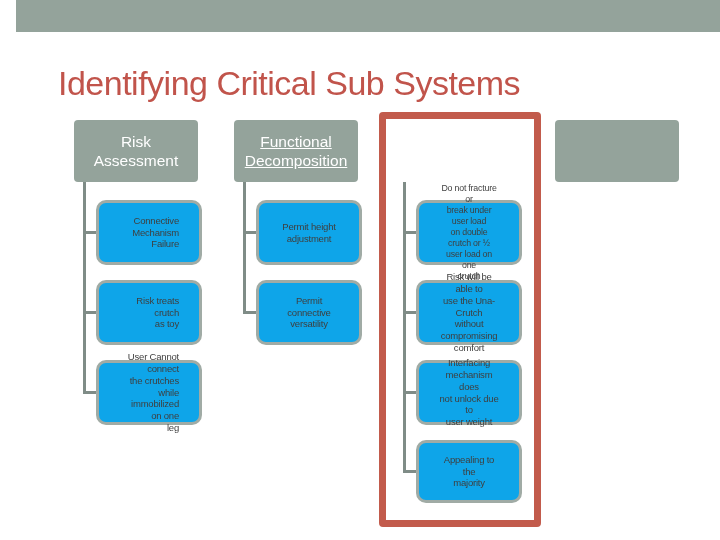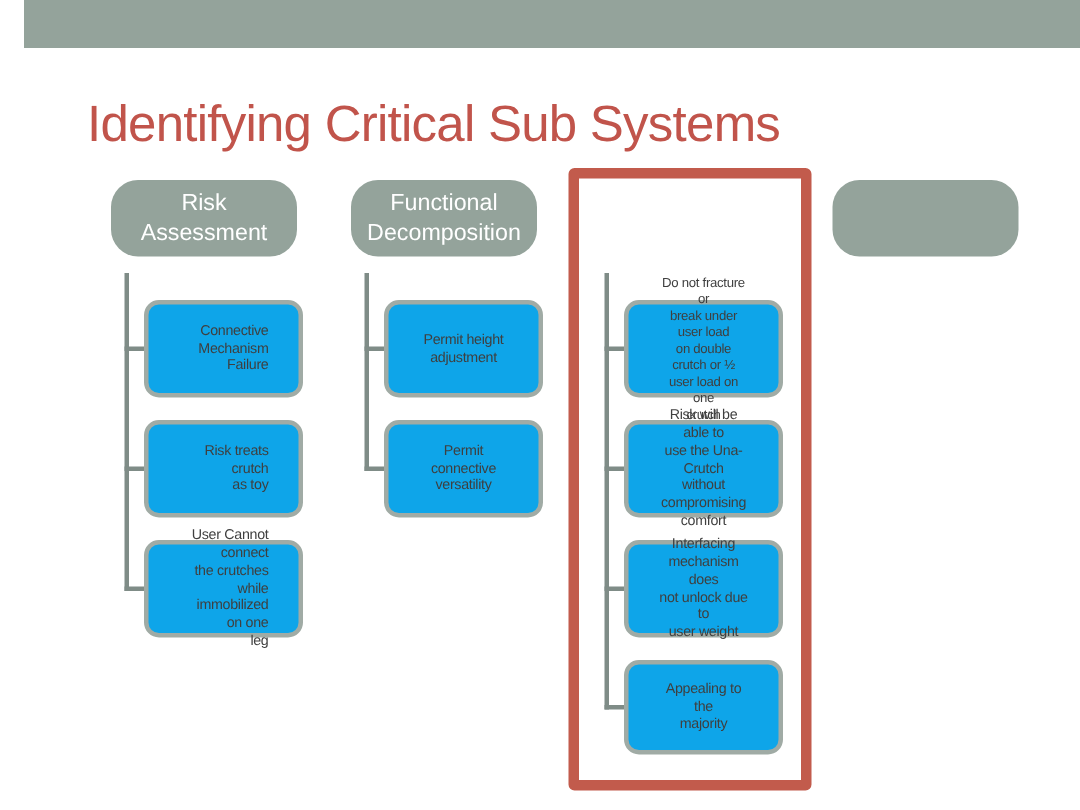--- a/index.html
+++ b/index.html
@@ -36,35 +36,35 @@
     left: 363px; top: 112px;
     width: 162px; height: 415px;
     box-sizing: border-box;
     border: 7px solid #c25b4c;
     border-radius: 4px;
     background: transparent;
   }
   .hdr {
     position: absolute;
     top: 120px;
-    width: 124px; height: 51px;
+    width: 124px; height: 62px;
     box-sizing: border-box;
     background: #94a39b;
     color: #ffffff;
-    border-radius: 18px;
+    border-radius: 4px;
     display: flex;
     align-items: center;
     justify-content: center;
     text-align: center;
     font-size: 15.5px;
     line-height: 1.25;
     white-space: pre-line;
   }
   .hdr.c1 { left: 58px; }
-  .hdr.c2 { left: 218px; }
+  .hdr.c2 { left: 218px; text-decoration: underline; }
   .hdr.c3 { left: 378px; }
   .hdr.c4 { left: 539px; }
   .node {
     position: absolute;
     width: 106px; height: 65px;
     box-sizing: border-box;
     background: #0ea5e9;
     border: 3px solid #a0aba5;
     border-radius: 10px;
     display: flex;

